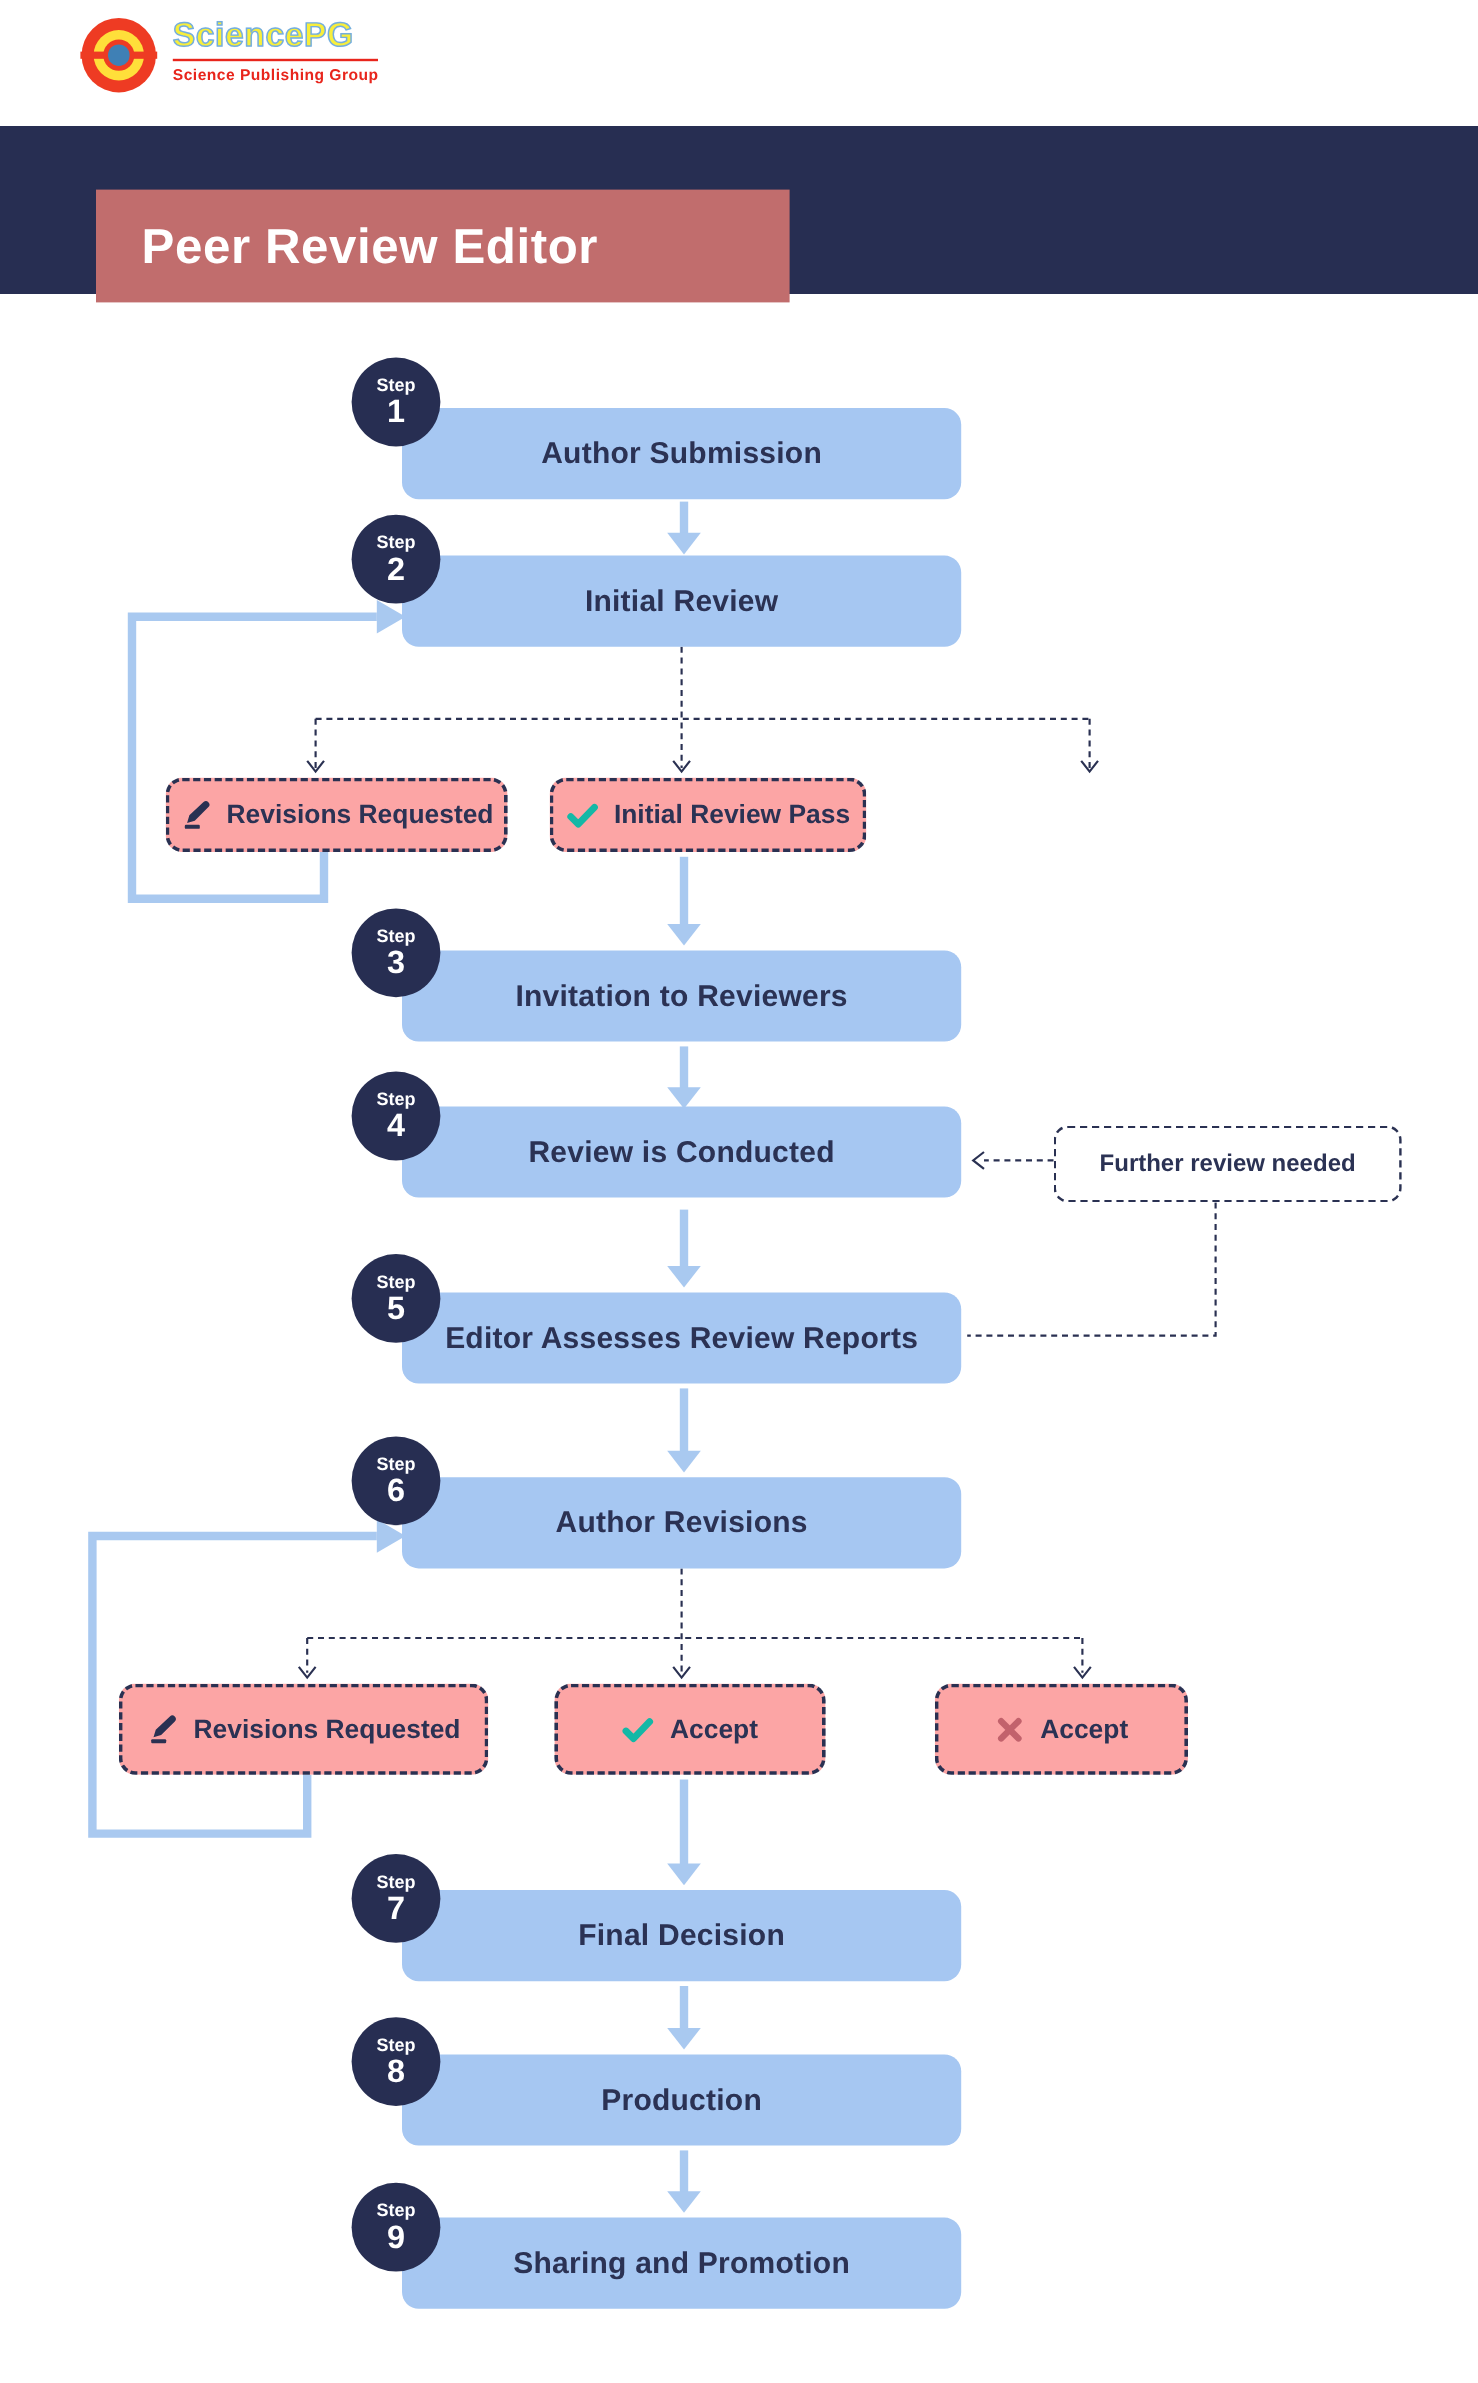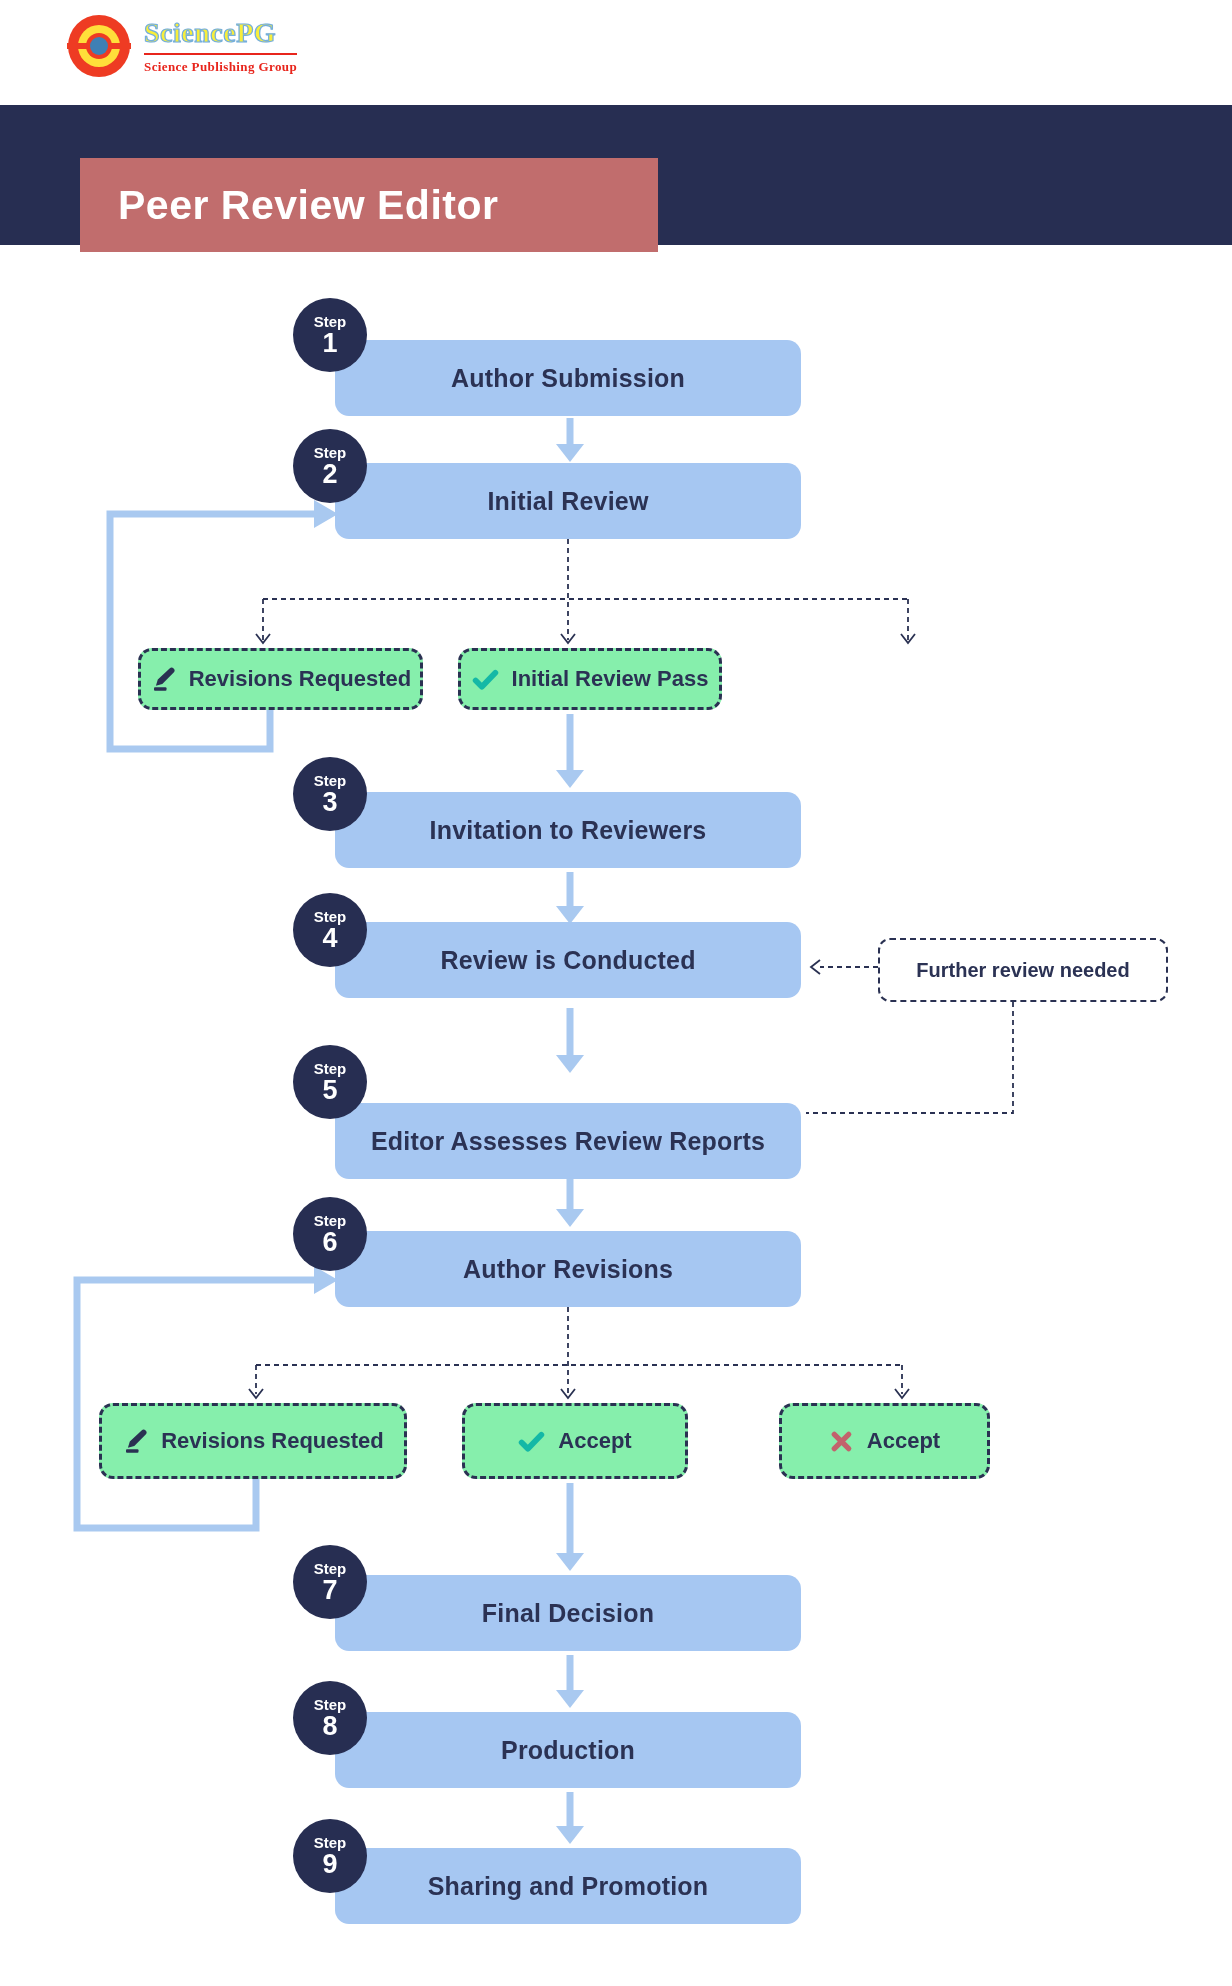--- a/index.html
+++ b/index.html
@@ -1,21 +1,21 @@
 <!DOCTYPE html>
 <html><head>
 <meta charset="utf-8">
 <style>
   html,body{margin:0;padding:0;background:#ffffff;}
   body{font-family:"Liberation Sans",sans-serif;}
   .canvas{position:relative;width:1232px;height:1986px;background:#ffffff;overflow:hidden;}
 
   
   .topbar{position:absolute;left:0;top:0;width:1232px;height:105px;background:#ffffff;}
-  .logo{position:absolute;left:66px;top:13px;display:flex;align-items:center;gap:12px;font-family:Liberation Serif, serif;}
+  .logo{position:absolute;left:66px;top:13px;display:flex;align-items:flex-start;gap:12px;}
   .logo-icon{width:66px;height:66px;display:block;}
   .logo-brand{font-size:28px;font-weight:700;letter-spacing:.5px;color:#f8ee3b;
               -webkit-text-stroke:1.2px #74aede;text-shadow:0 0 1px #74aede;}
   .logo-tagline{margin-top:4px;padding-top:4px;border-top:2px solid #e8251c;
                 font-size:13px;font-weight:700;color:#e8251c;letter-spacing:.4px;}
 
   .navy-band{position:absolute;left:0;top:105px;width:1232px;height:140px;background:#272e52;}
   .title-box{position:absolute;left:80px;top:158px;width:578px;height:94px;background:#c16d6d;
              display:flex;align-items:center;}
   .title-box h1{margin:0 0 0 38px;font-size:41px;font-weight:700;color:#ffffff;letter-spacing:.5px;}
@@ -29,21 +29,21 @@
                color:#ffffff;z-index:3;}
   .step-circle .s-label{font-size:15px;font-weight:700;line-height:15px;}
   .step-circle .s-num{font-size:27px;font-weight:700;line-height:28px;}
 
   
   .flow-box{position:absolute;left:335px;width:466px;height:76px;background:#a6c7f2;border-radius:14px;
             display:flex;align-items:center;justify-content:center;z-index:2;}
   .flow-box span{font-size:25px;font-weight:700;color:#2b3254;letter-spacing:.2px;}
 
   
-  .decision-box{position:absolute;background:#86efac;border:3px dashed #2a3152;border-radius:14px;
+  .decision-box{position:absolute;background:#fca5a5;border:3px dashed #2a3152;border-radius:14px;
                 display:flex;align-items:center;justify-content:center;gap:13px;z-index:2;box-sizing:border-box;}
   .decision-box span{font-size:22px;font-weight:700;color:#2b3254;white-space:nowrap;}
   .decision-box .d-icon{display:block;}
 
   .note-box{position:absolute;left:878px;top:938px;width:290px;height:64px;background:#ffffff;
             border:2.5px dashed #2a3152;border-radius:12px;display:flex;align-items:center;justify-content:center;
             z-index:2;box-sizing:border-box;}
   .note-box span{font-size:20px;font-weight:700;color:#2b3254;}
 </style>
 </head>
@@ -162,21 +162,21 @@
     </div>
   <div class="flow-box" style="top:463px">
       <span>Initial Review</span>
     </div>
   <div class="flow-box" style="top:792px">
       <span>Invitation to Reviewers</span>
     </div>
   <div class="flow-box" style="top:922px">
       <span>Review is Conducted</span>
     </div>
-  <div class="flow-box" style="top:1103px">
+  <div class="flow-box" style="top:1077px">
       <span>Editor Assesses Review Reports</span>
     </div>
   <div class="flow-box" style="top:1231px">
       <span>Author Revisions</span>
     </div>
   <div class="flow-box" style="top:1575px">
       <span>Final Decision</span>
     </div>
   <div class="flow-box" style="top:1712px">
       <span>Production</span>

